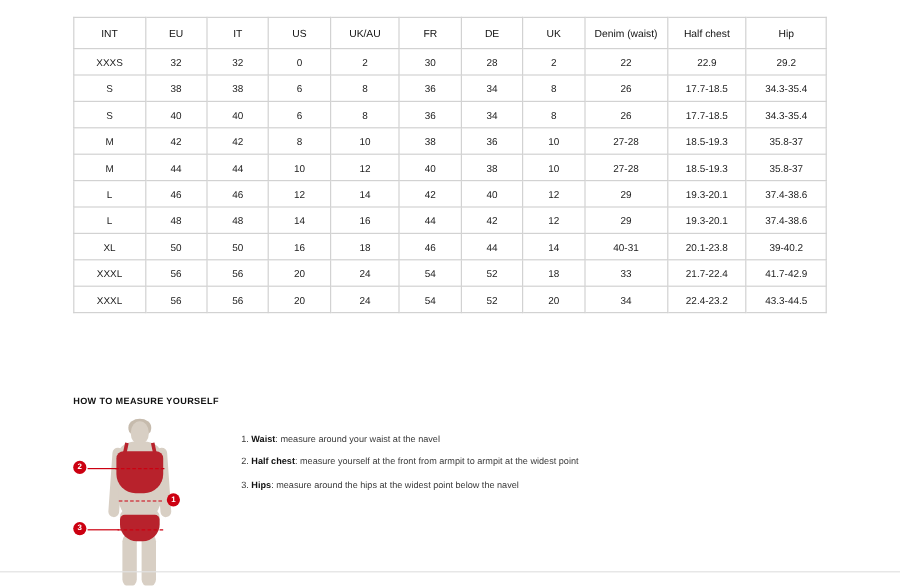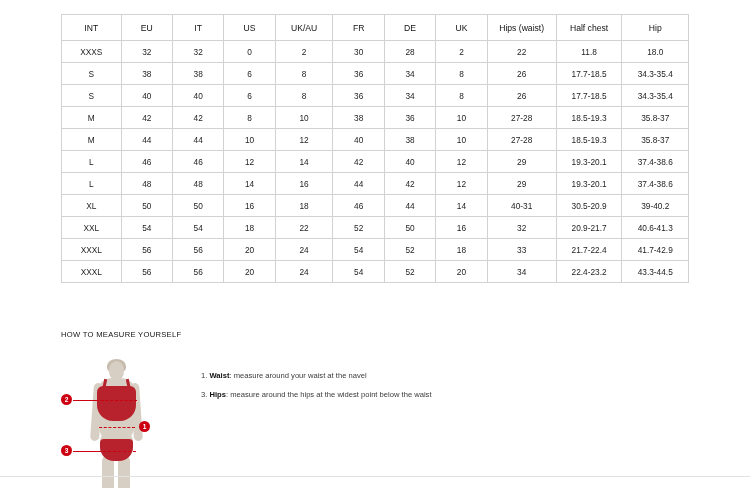--- a/index.html
+++ b/index.html
@@ -59,24 +59,24 @@
 
   
   .howto {
     position: absolute;
     left: 61px;
     top: 330px;
     width: 640px;
   }
   .howto-title {
     font-size: 7.6px;
-    font-weight: normal;
+    font-weight: bold;
     letter-spacing: 0.3px;
     color: #111111;
-    margin-bottom: 20px;
+    margin-bottom: 10px;
   }
   .howto-body {
     position: relative;
     display: flex;
     align-items: flex-start;
   }
   .figure-col {
     width: 140px;
     position: relative;
     height: 140px;
@@ -296,38 +296,38 @@
     <thead>
       <tr>
         <th>INT</th>
         <th>EU</th>
         <th>IT</th>
         <th>US</th>
         <th>UK/AU</th>
         <th>FR</th>
         <th>DE</th>
         <th>UK</th>
-        <th>Hips (waist)</th>
+        <th>Denim (waist)</th>
         <th>Half chest</th>
         <th>Hip</th>
       </tr>
     </thead>
     <tbody>
       <tr>
         <td>XXXS</td>
         <td>32</td>
         <td>32</td>
         <td>0</td>
         <td>2</td>
         <td>30</td>
         <td>28</td>
         <td>2</td>
         <td>22</td>
-        <td>11.8</td>
-        <td>18.0</td>
+        <td>22.9</td>
+        <td>29.2</td>
       </tr>
       <tr>
         <td>S</td>
         <td>38</td>
         <td>38</td>
         <td>6</td>
         <td>8</td>
         <td>36</td>
         <td>34</td>
         <td>8</td>
@@ -403,35 +403,22 @@
       <tr>
         <td>XL</td>
         <td>50</td>
         <td>50</td>
         <td>16</td>
         <td>18</td>
         <td>46</td>
         <td>44</td>
         <td>14</td>
         <td>40-31</td>
-        <td>30.5-20.9</td>
+        <td>20.1-23.8</td>
         <td>39-40.2</td>
-      </tr>
-      <tr>
-        <td>XXL</td>
-        <td>54</td>
-        <td>54</td>
-        <td>18</td>
-        <td>22</td>
-        <td>52</td>
-        <td>50</td>
-        <td>16</td>
-        <td>32</td>
-        <td>20.9-21.7</td>
-        <td>40.6-41.3</td>
       </tr>
       <tr>
         <td>XXXL</td>
         <td>56</td>
         <td>56</td>
         <td>20</td>
         <td>24</td>
         <td>54</td>
         <td>52</td>
         <td>18</td>
@@ -487,21 +474,25 @@
         <div class="badge badge-3">3</div>
       </div>
     </div>
 
     <div class="steps-col">
       <div class="step">
         <span>1.</span>
         <b>Waist</b><span>: measure around your waist at the navel</span>
       </div>
       <div class="step">
+        <span>2.</span>
+        <b>Half chest</b><span>: measure yourself at the front from armpit to armpit at the widest point</span>
+      </div>
+      <div class="step">
         <span>3.</span>
-        <b>Hips</b><span>: measure around the hips at the widest point below the waist</span>
+        <b>Hips</b><span>: measure around the hips at the widest point below the navel</span>
       </div>
     </div>
 
   </div>
 </div>
 
 <div class="bottom-rule"></div>
 
 </body></html>

